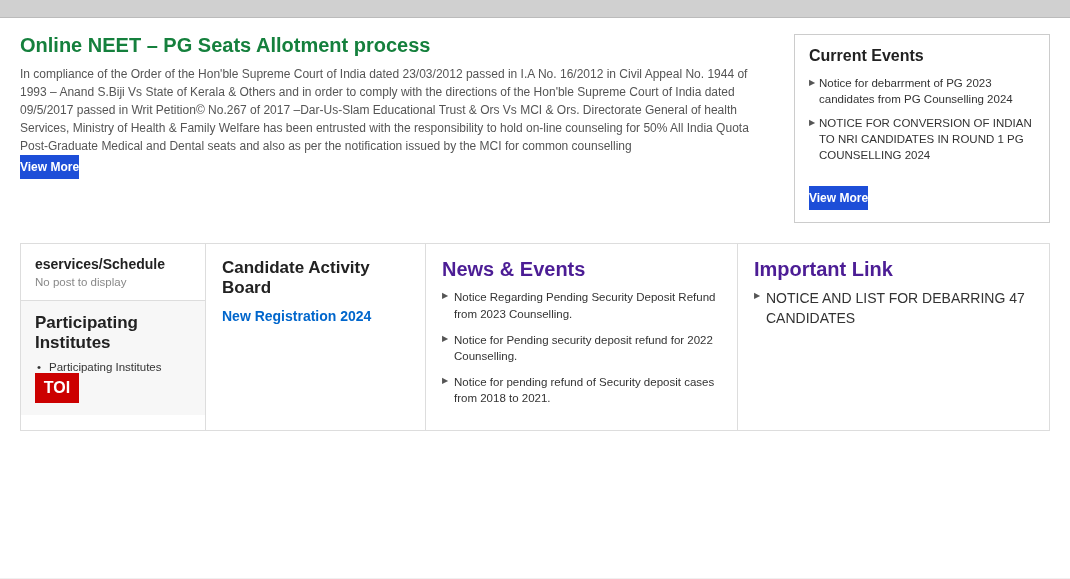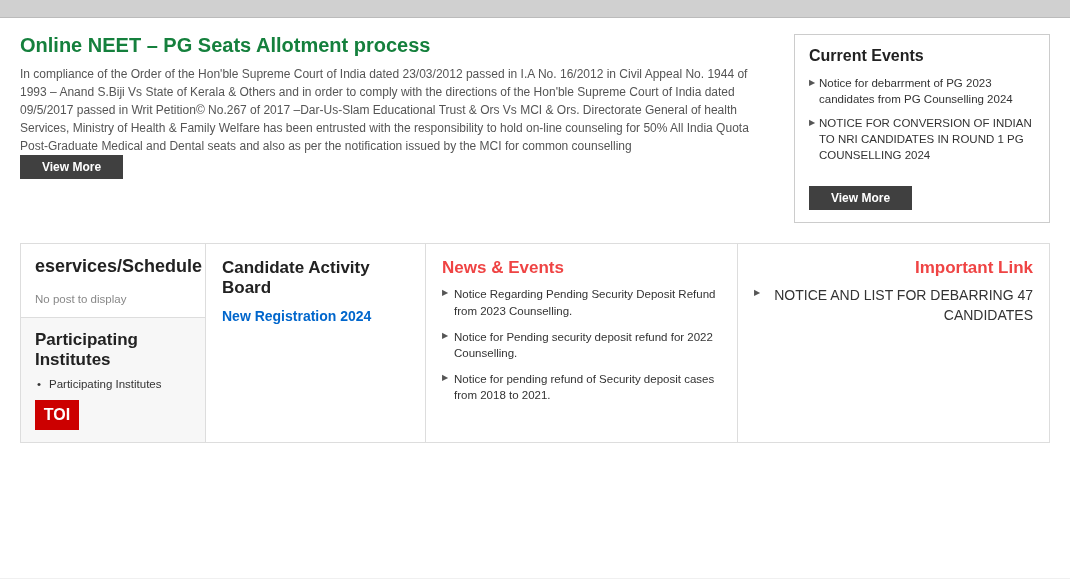--- a/index.html
+++ b/index.html
@@ -35,24 +35,24 @@
       color: #15803d;
       margin-bottom: 8px;
     }
     .main-intro p {
       font-size: 12px;
       color: #555;
       line-height: 1.5;
       margin-bottom: 0;
     }
     .btn-view-more {
-      background: #404040;
+      background: #1d4ed8;
       color: #fff;
       border: none;
-      padding: 5px 22px;
+      padding: 5px 0;
       font-size: 12px;
       cursor: pointer;
       font-weight: bold;
     }
     .current-events-box {
       width: 256px;
       border: 1px solid #ccc;
       padding: 12px 14px;
       flex-shrink: 0;
     }
@@ -89,42 +89,41 @@
       gap: 0;
       border: 1px solid #ddd;
     }
     .grid-col {
       flex: 1;
       padding: 14px 16px;
       border-right: 1px solid #ddd;
     }
     .grid-col:last-child {
       border-right: none;
-      text-align: right;
     }
     .grid-col h3 {
-      font-size: 17px;
-      font-weight: bold;
-      color: #ef4444;
+      font-size: 20px;
+      font-weight: bold;
+      color: #4c1d95;
       margin-bottom: 8px;
     }
     
     .eservices-col {
       max-width: 185px;
       padding: 0;
       border-right: 1px solid #ddd;
     }
     .eservices-top {
       border-bottom: 1px solid #ddd;
       padding: 12px 14px;
     }
     .eservices-top h3 {
-      font-size: 18px;
-      font-weight: bold;
-      margin-bottom: 16px;
+      font-size: 14px;
+      font-weight: bold;
+      margin-bottom: 4px;
       color: #222;
     }
     .eservices-top p {
       font-size: 11.5px;
       color: #888;
     }
     .participating-box {
       padding: 12px 14px;
       background: #f7f7f7;
     }
@@ -153,21 +152,20 @@
     .toi-badge {
       background: #cc0000;
       color: #fff;
       font-size: 16px;
       font-weight: bold;
       width: 44px;
       height: 30px;
       display: flex;
       align-items: center;
       justify-content: center;
-      margin-top: 10px;
     }
     
     .candidate-col {
       max-width: 220px;
     }
     .candidate-col h3 {
       font-size: 17px;
       font-weight: bold;
       margin-bottom: 10px;
       color: #222;

